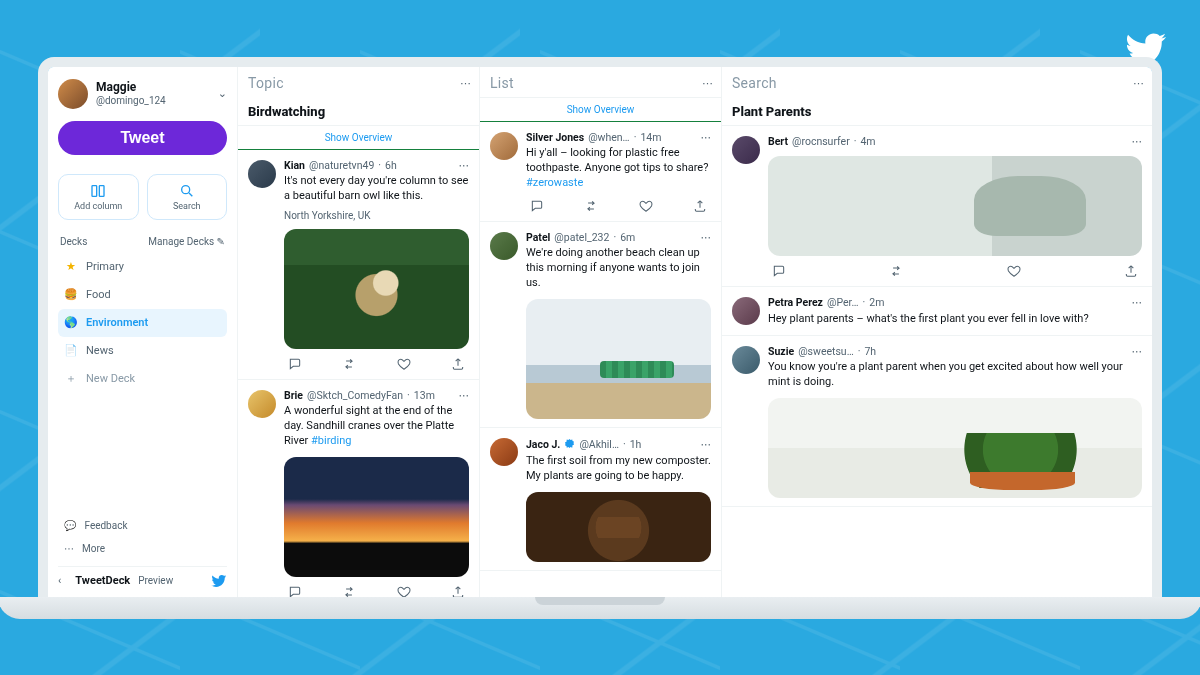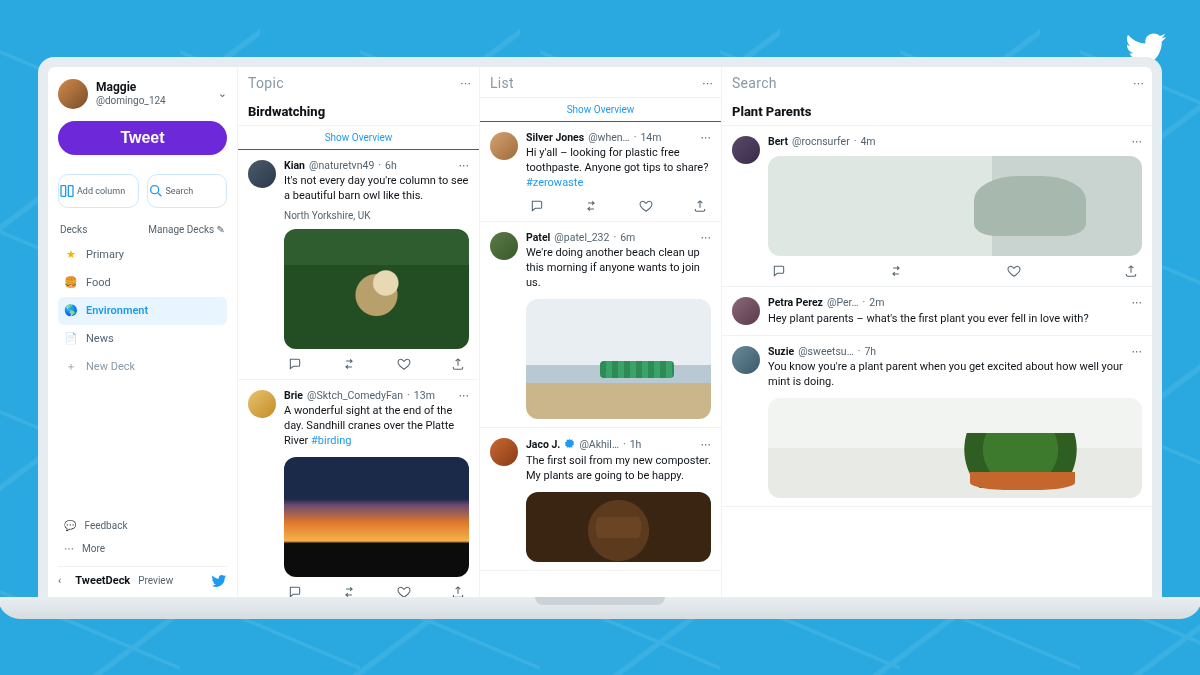--- a/index.html
+++ b/index.html
@@ -66,21 +66,21 @@
 
   .tweet-btn {
     background:#6d28d9; color:#fff; font-weight:700;
     border:none; border-radius:999px;
     padding:8px 0; font-size:16px; cursor:pointer;
     width:100%; margin-bottom:19px;
   }
   .quick-row { display:flex; gap:8px; margin-bottom:14px; }
   .quick {
     flex:1; border:1px solid #cfe8fb; border-radius:10px;
-    display:flex; flex-direction:row; align-items:center; justify-content:flex-start;
+    display:flex; flex-direction:column; align-items:center; justify-content:space-between;
     padding:8px 0; color:#1d9bf0; gap:2px; cursor:pointer;
   }
   .quick span { font-size:9px; color:#536471; }
   .quick svg { width:16px; height:16px; stroke:#1d9bf0; fill:none; stroke-width:2; }
 
   .decks-hdr { display:flex; justify-content:space-between; align-items:center;
     font-size:10px; color:#536471; margin:2px 2px 6px; }
   .decks-hdr .mng { cursor:pointer; }
   .deck-item { display:flex; align-items:center; gap:8px; padding:7px 6px; border-radius:6px;
     font-size:11px; color:#536471; cursor:pointer; }

